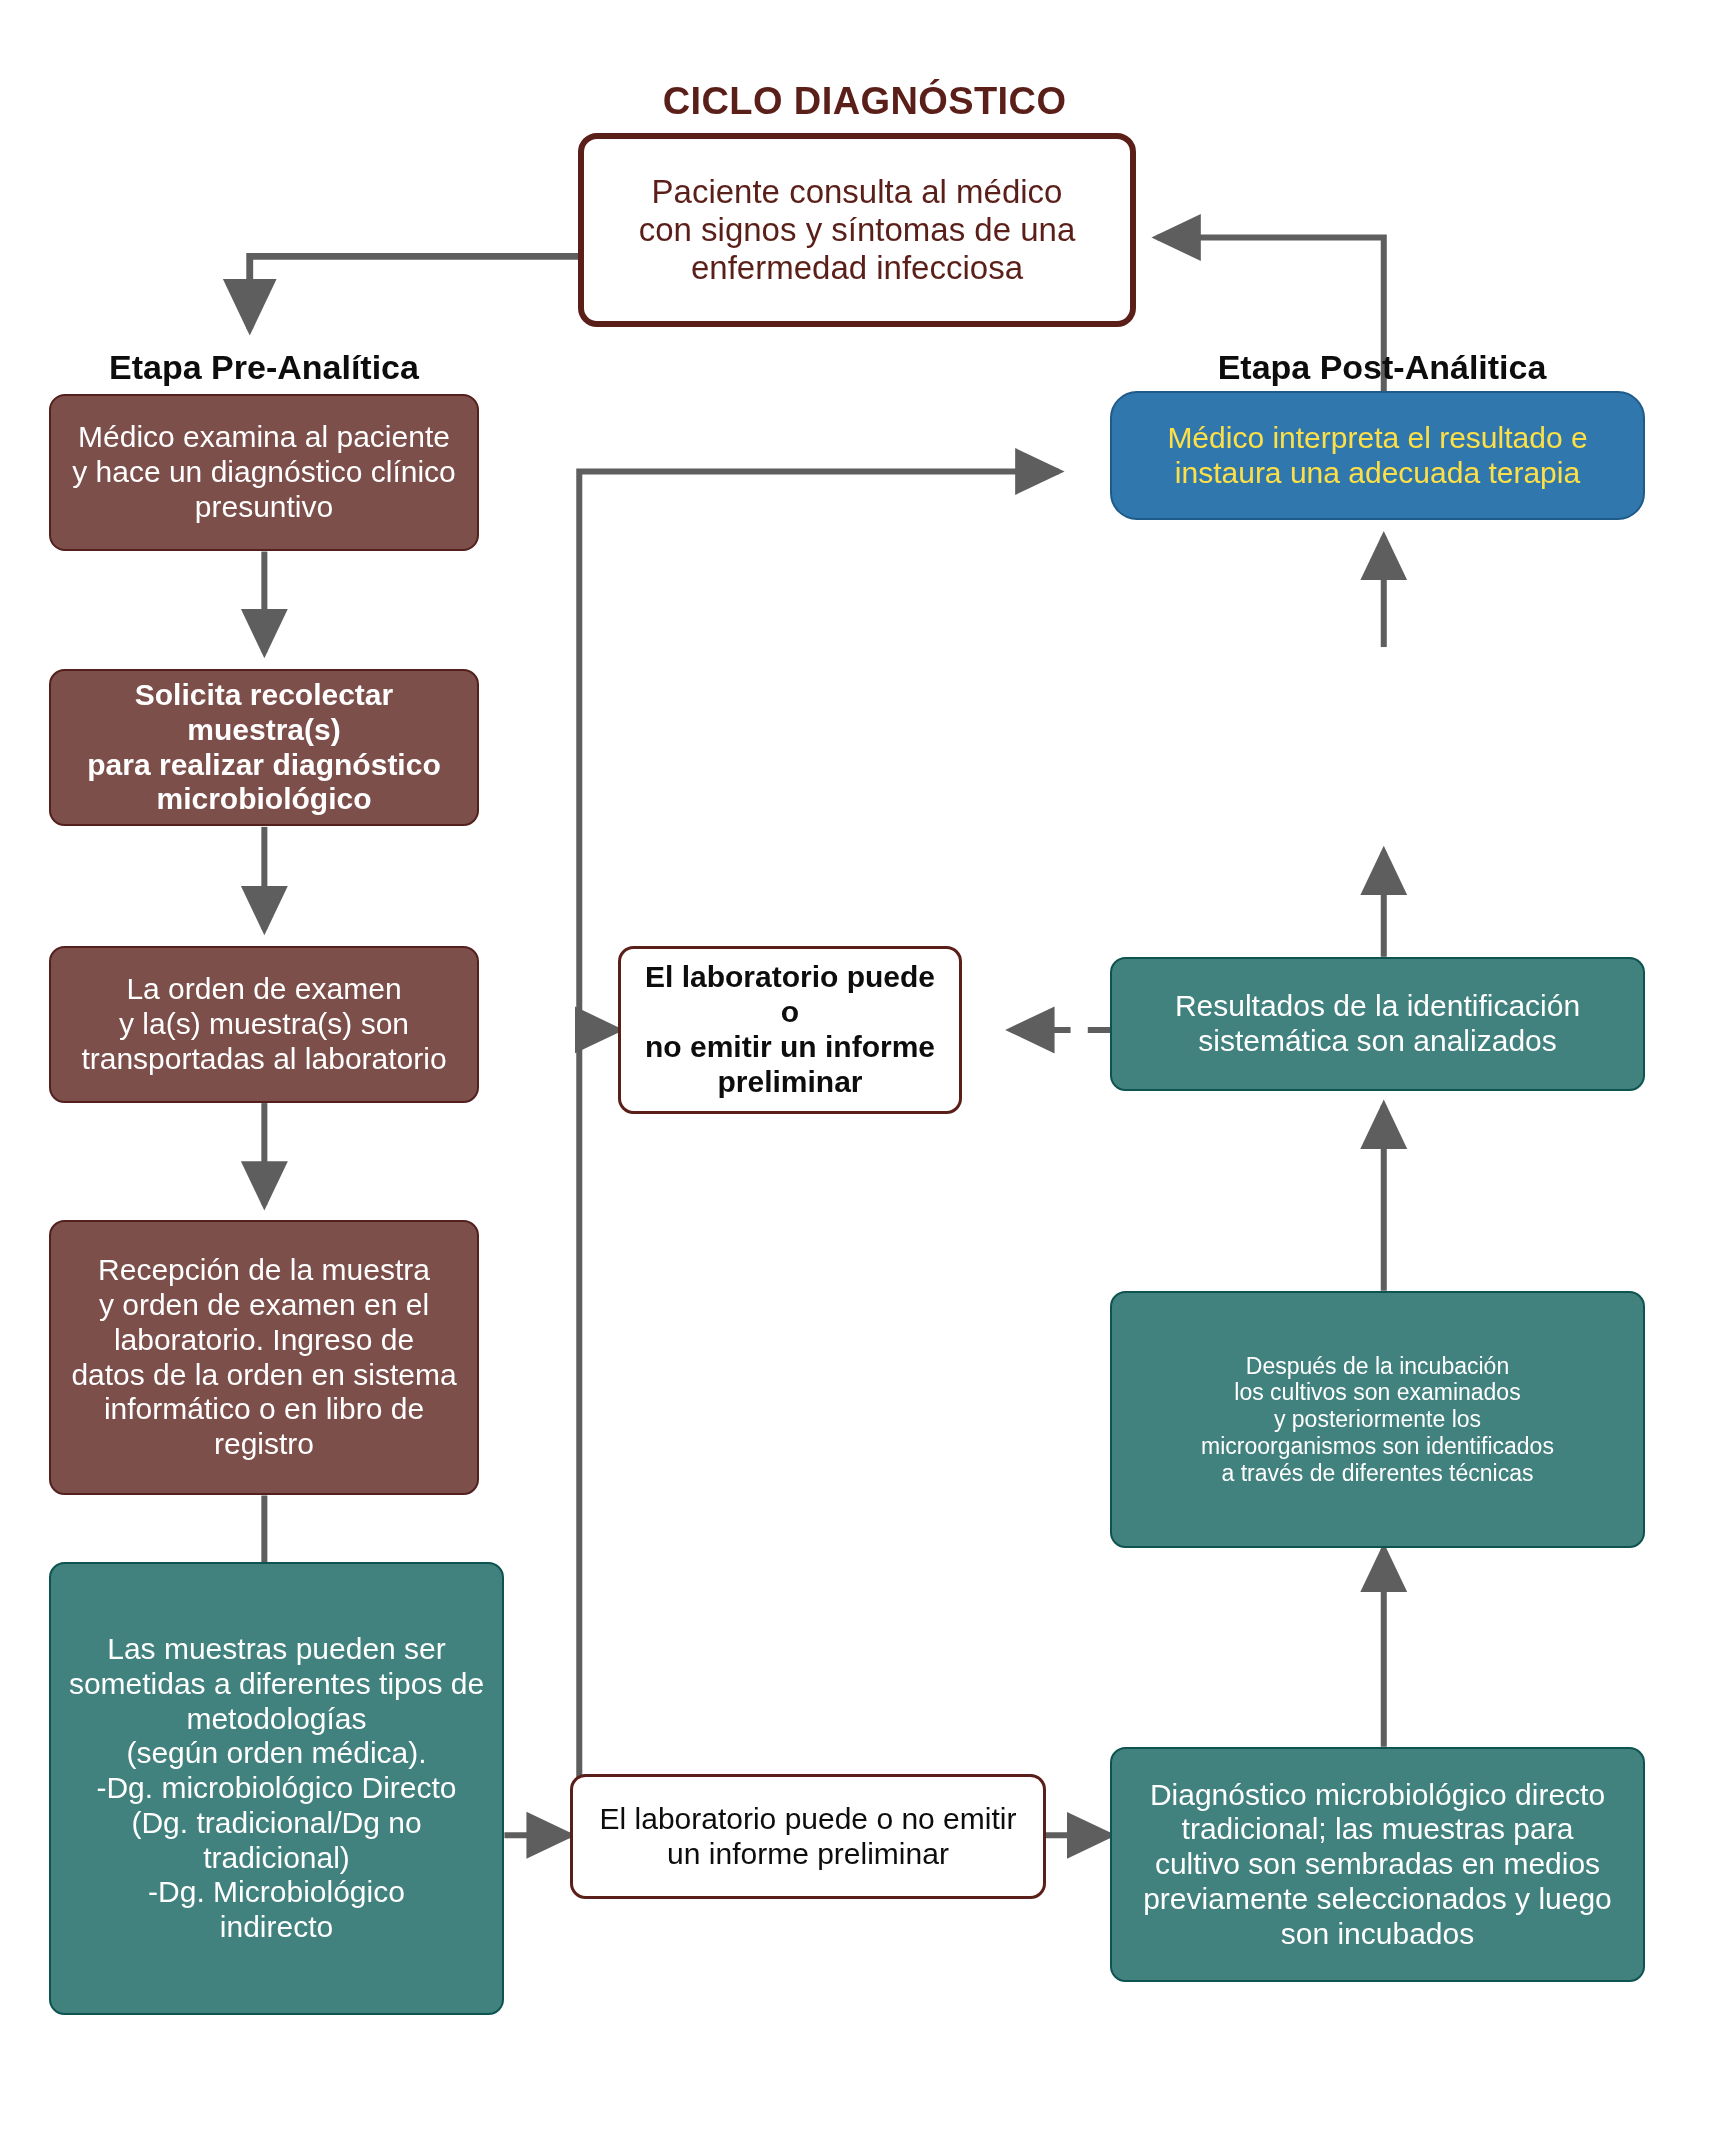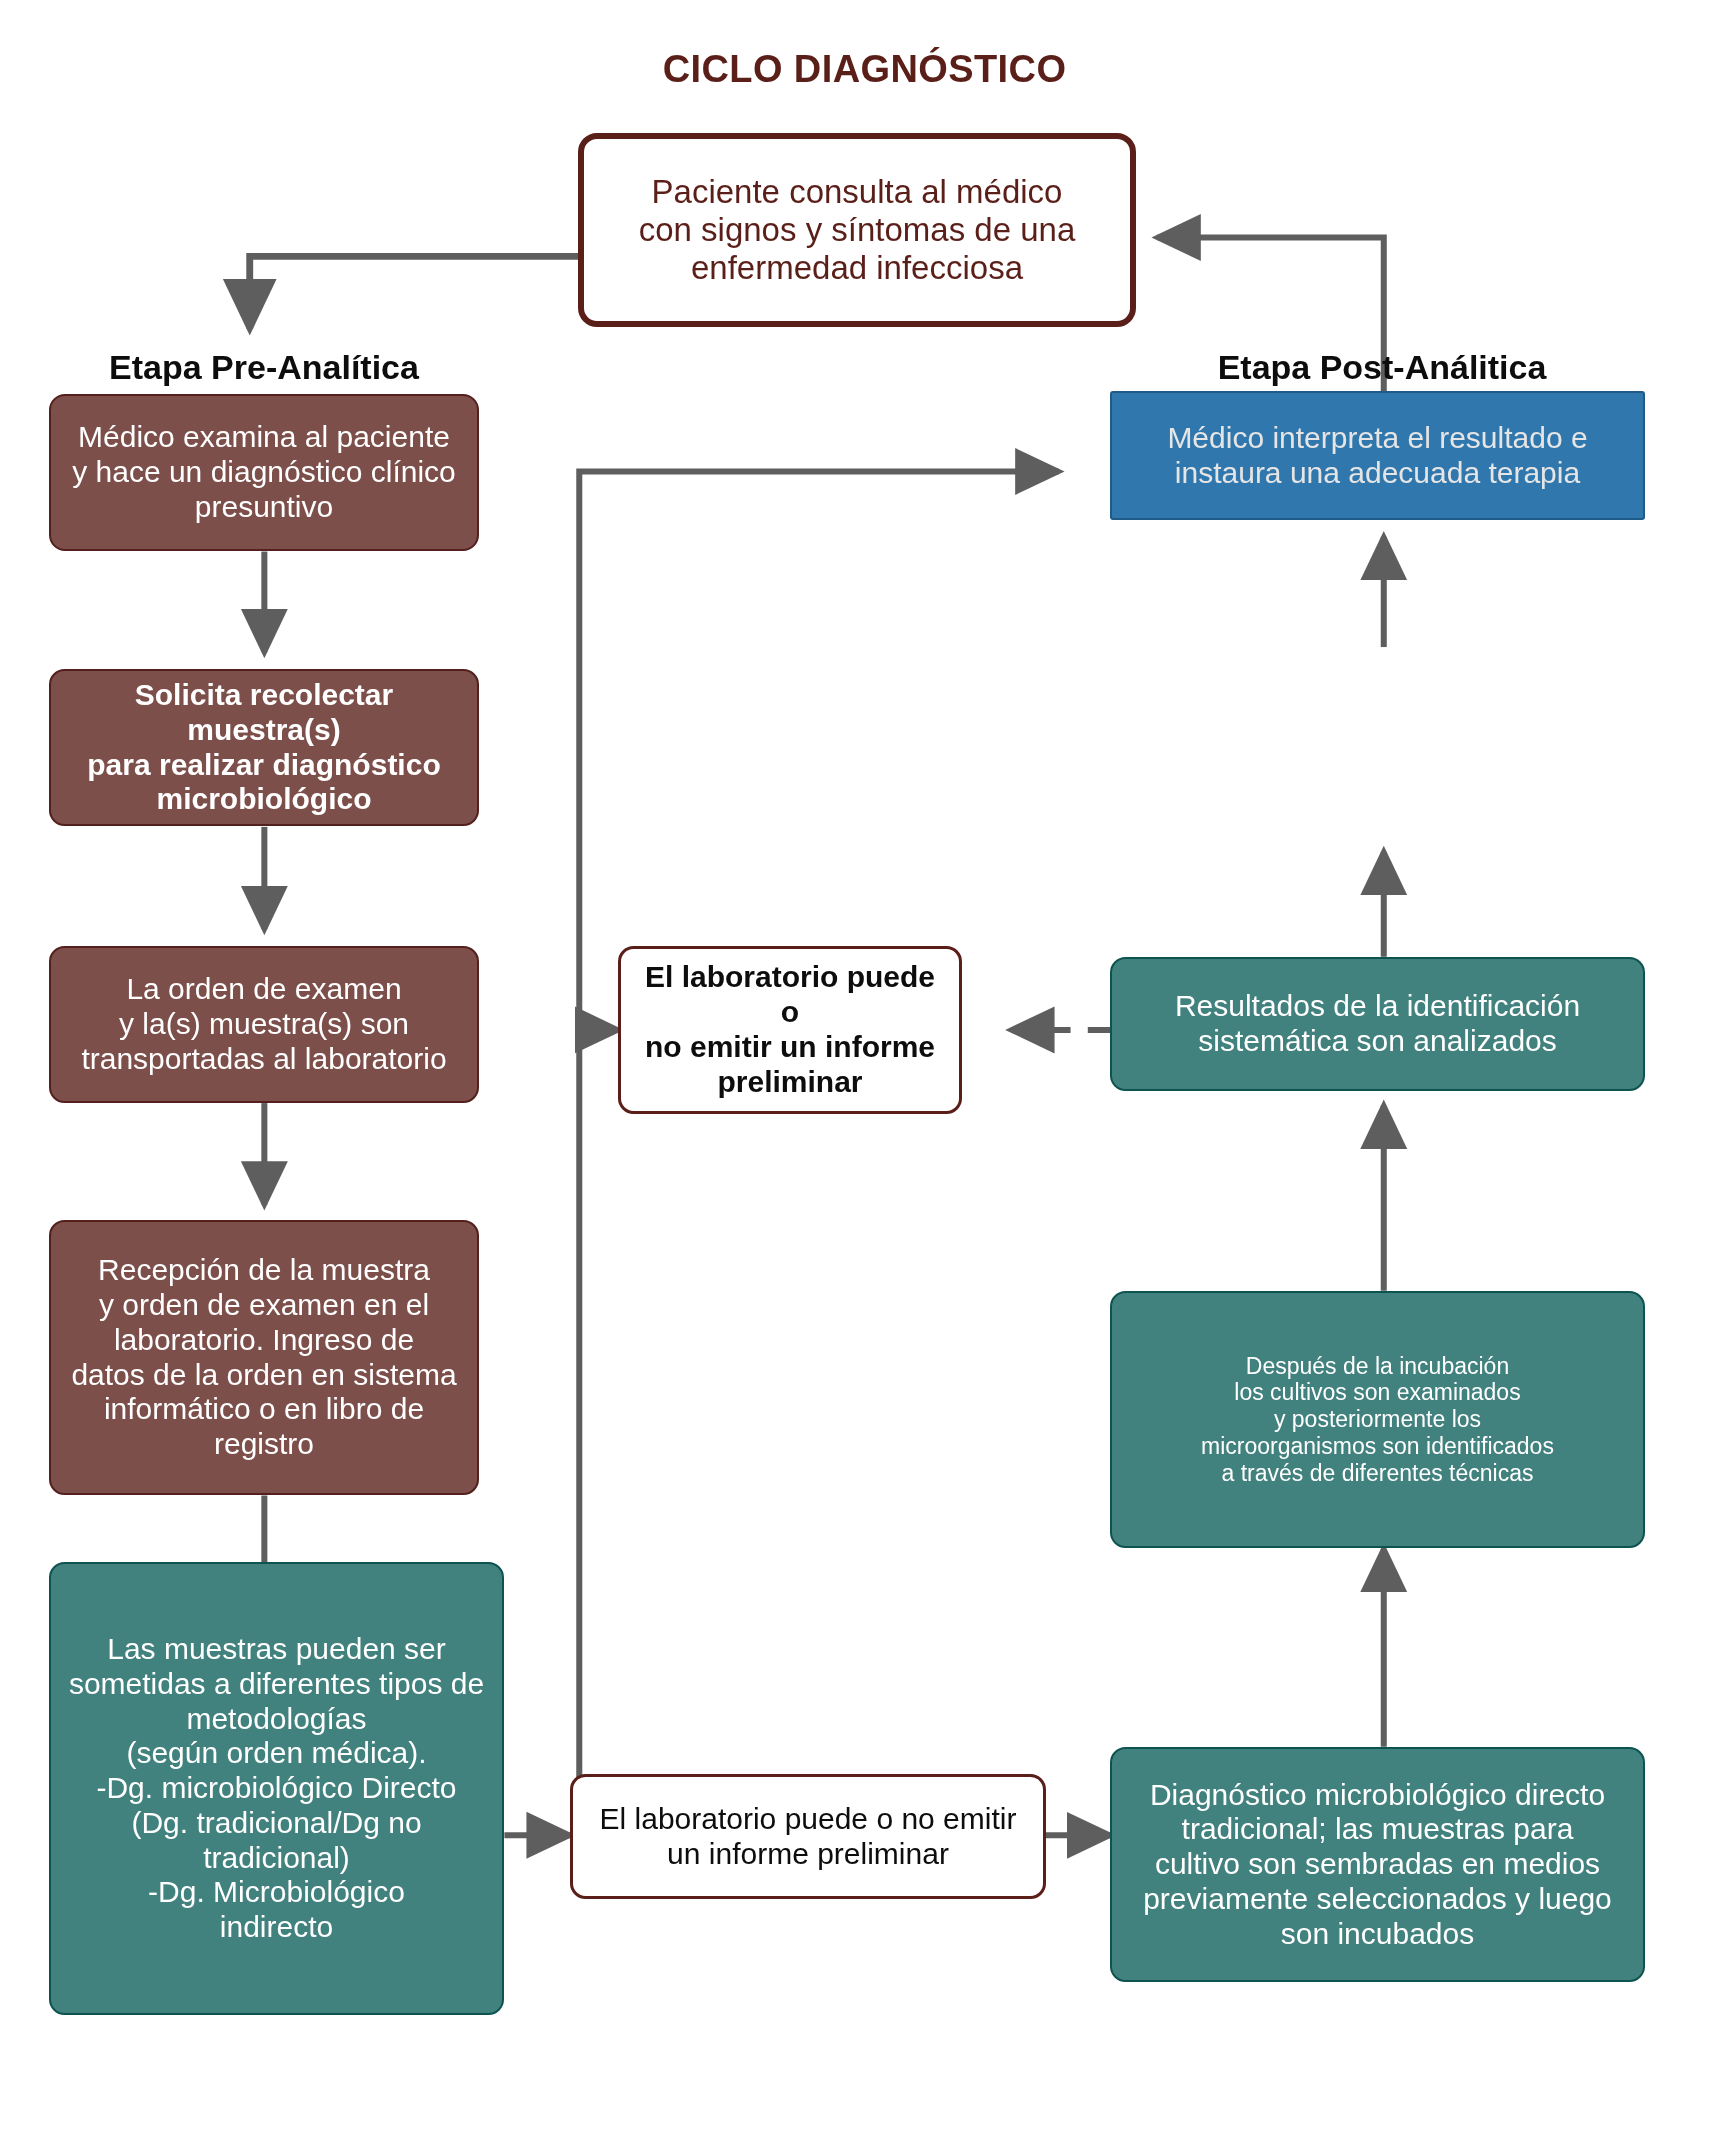--- a/index.html
+++ b/index.html
@@ -33,20 +33,21 @@
     text-align: center;
     line-height: 1.16;
     white-space: pre-line;
   }
   .title {
     position: absolute;
     font-weight: bold;
     color: #5b1f19;
     text-align: center;
     letter-spacing: 0.4px;
+    margin-top: 32px;
   }
   .stage-label {
     position: absolute;
     font-weight: bold;
     color: #0d0d0d;
     text-align: center;
     white-space: nowrap;
   }
   
   .n-white {
@@ -70,22 +71,22 @@
   }
   .n-teal {
     background: #41817e;
     border: 2.6px solid #0d534f;
     border-radius: 15.5px;
     color: #ffffff;
   }
   .n-blue {
     background: #3077ae;
     border: 2.6px solid #1f5b88;
-    border-radius: 3px;
-    color: #e5e5e5;
+    border-radius: 27px;
+    color: #fde047;
   }
   .txt { display: block; padding: 0 12px; }
 </style>
 </head>
 <body>
 
 <div id="canvas">
 
   <svg id="wires" width="1729" height="2139" viewBox="0 0 2009 2486">
     <defs>

